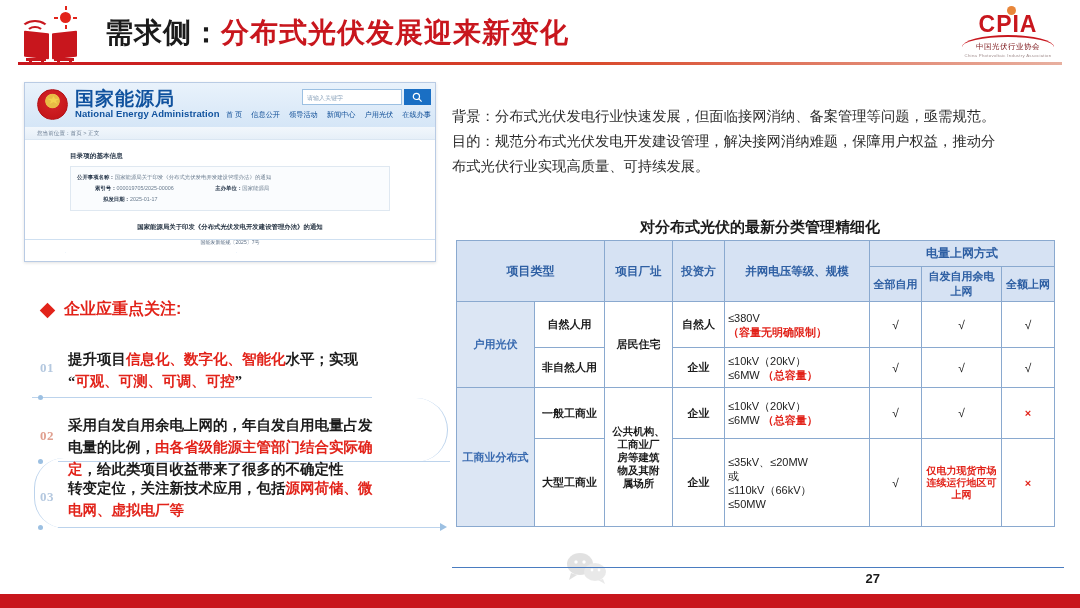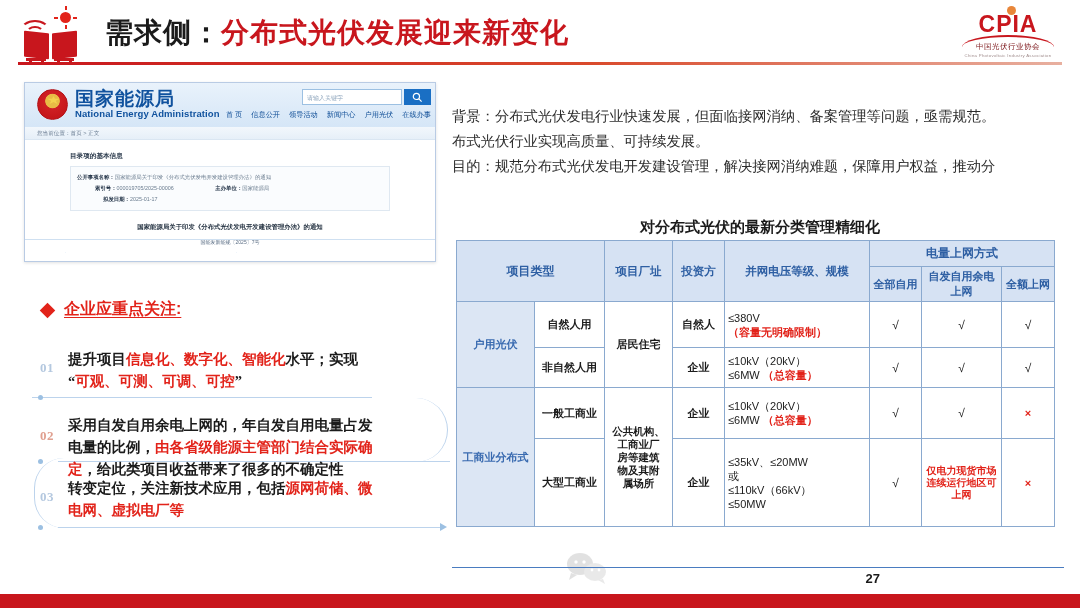--- a/index.html
+++ b/index.html
@@ -80,21 +80,21 @@
                 margin-top: 12px; }
   .doc-num { text-align: center; font-size: 5px; color: #5b6e85; margin-top: 7px; }
   .ribbon { position: absolute; left: 0; top: 156px; width: 412px; height: 24px;
             border-top: 1px solid #cfe0f1; }
   .ribbon:before { content:""; position:absolute; left:40px; top:-1px; width:170px; height:13px;
                    border: 1px solid #cfe0f1; border-bottom:none;
                    clip-path: polygon(12% 0, 88% 0, 100% 100%, 0% 100%); }
   .diamond { position: absolute; left: 42px; top: 305px; width: 11px; height: 11px;
              background: #e2231a; transform: rotate(45deg); }
   .focus-title-txt { position: absolute; left: 64px; top: 299px; font-size: 16px; font-weight: bold;
-                     color: #e2231a; text-decoration: underline; text-underline-offset: 3px; white-space: nowrap; }
+                     color: #e2231a; text-underline-offset: 3px; white-space: nowrap; }
 
   .timeline { position: absolute; left: 40px; top: 340px; width: 404px; height: 215px; font-family: Liberation Serif, serif; }
   .tl-curve { position: absolute; border: 1.4px solid #bcd3ec; }
   .tl-dot { position: absolute; width: 5px; height: 5px; border-radius: 50%; background: #9cc0e2; }
   .tl-hr { position: absolute; height: 1.2px; background: #bcd3ec; }
 
   .item { position: absolute; }
   .item-num { position: absolute; left: 0; font-size: 13px; font-weight: bold; color: #b4c8df;
               letter-spacing: .5px; }
   .item-txt { position: absolute; left: 28px; font-size: 14.5px; font-weight: bold; color: #1b1b1b;
@@ -257,22 +257,22 @@
       <div class="item-num" style="top:16px;">03</div>
       <div class="item-txt" style="top:4px;">
         <span>转变定位，关注新技术应用，包括</span><span class="r">源网荷储、微</span><br>
         <span class="r">电网、虚拟电厂等</span>
       </div>
     </div>
   </div>
 
   <div class="para">
     <div>背景：分布式光伏发电行业快速发展，但面临接网消纳、备案管理等问题，亟需规范。</div>
+    <div>目的：规范分布式光伏发电开发建设管理，解决接网消纳难题，保障用户权益，推动分</div>
     <div>布式光伏行业实现高质量、可持续发展。</div>
-    <div>目的：规范分布式光伏发电开发建设管理，解决接网消纳难题，保障用户权益，推动分</div>
   </div>
 
   <div class="tbl-title">对分布式光伏的最新分类管理精细化</div>
 
   <table class="t">
     <colgroup>
       <col style="width:78px">
         <col style="width:70px">
         <col style="width:68px">
         <col style="width:52px">

